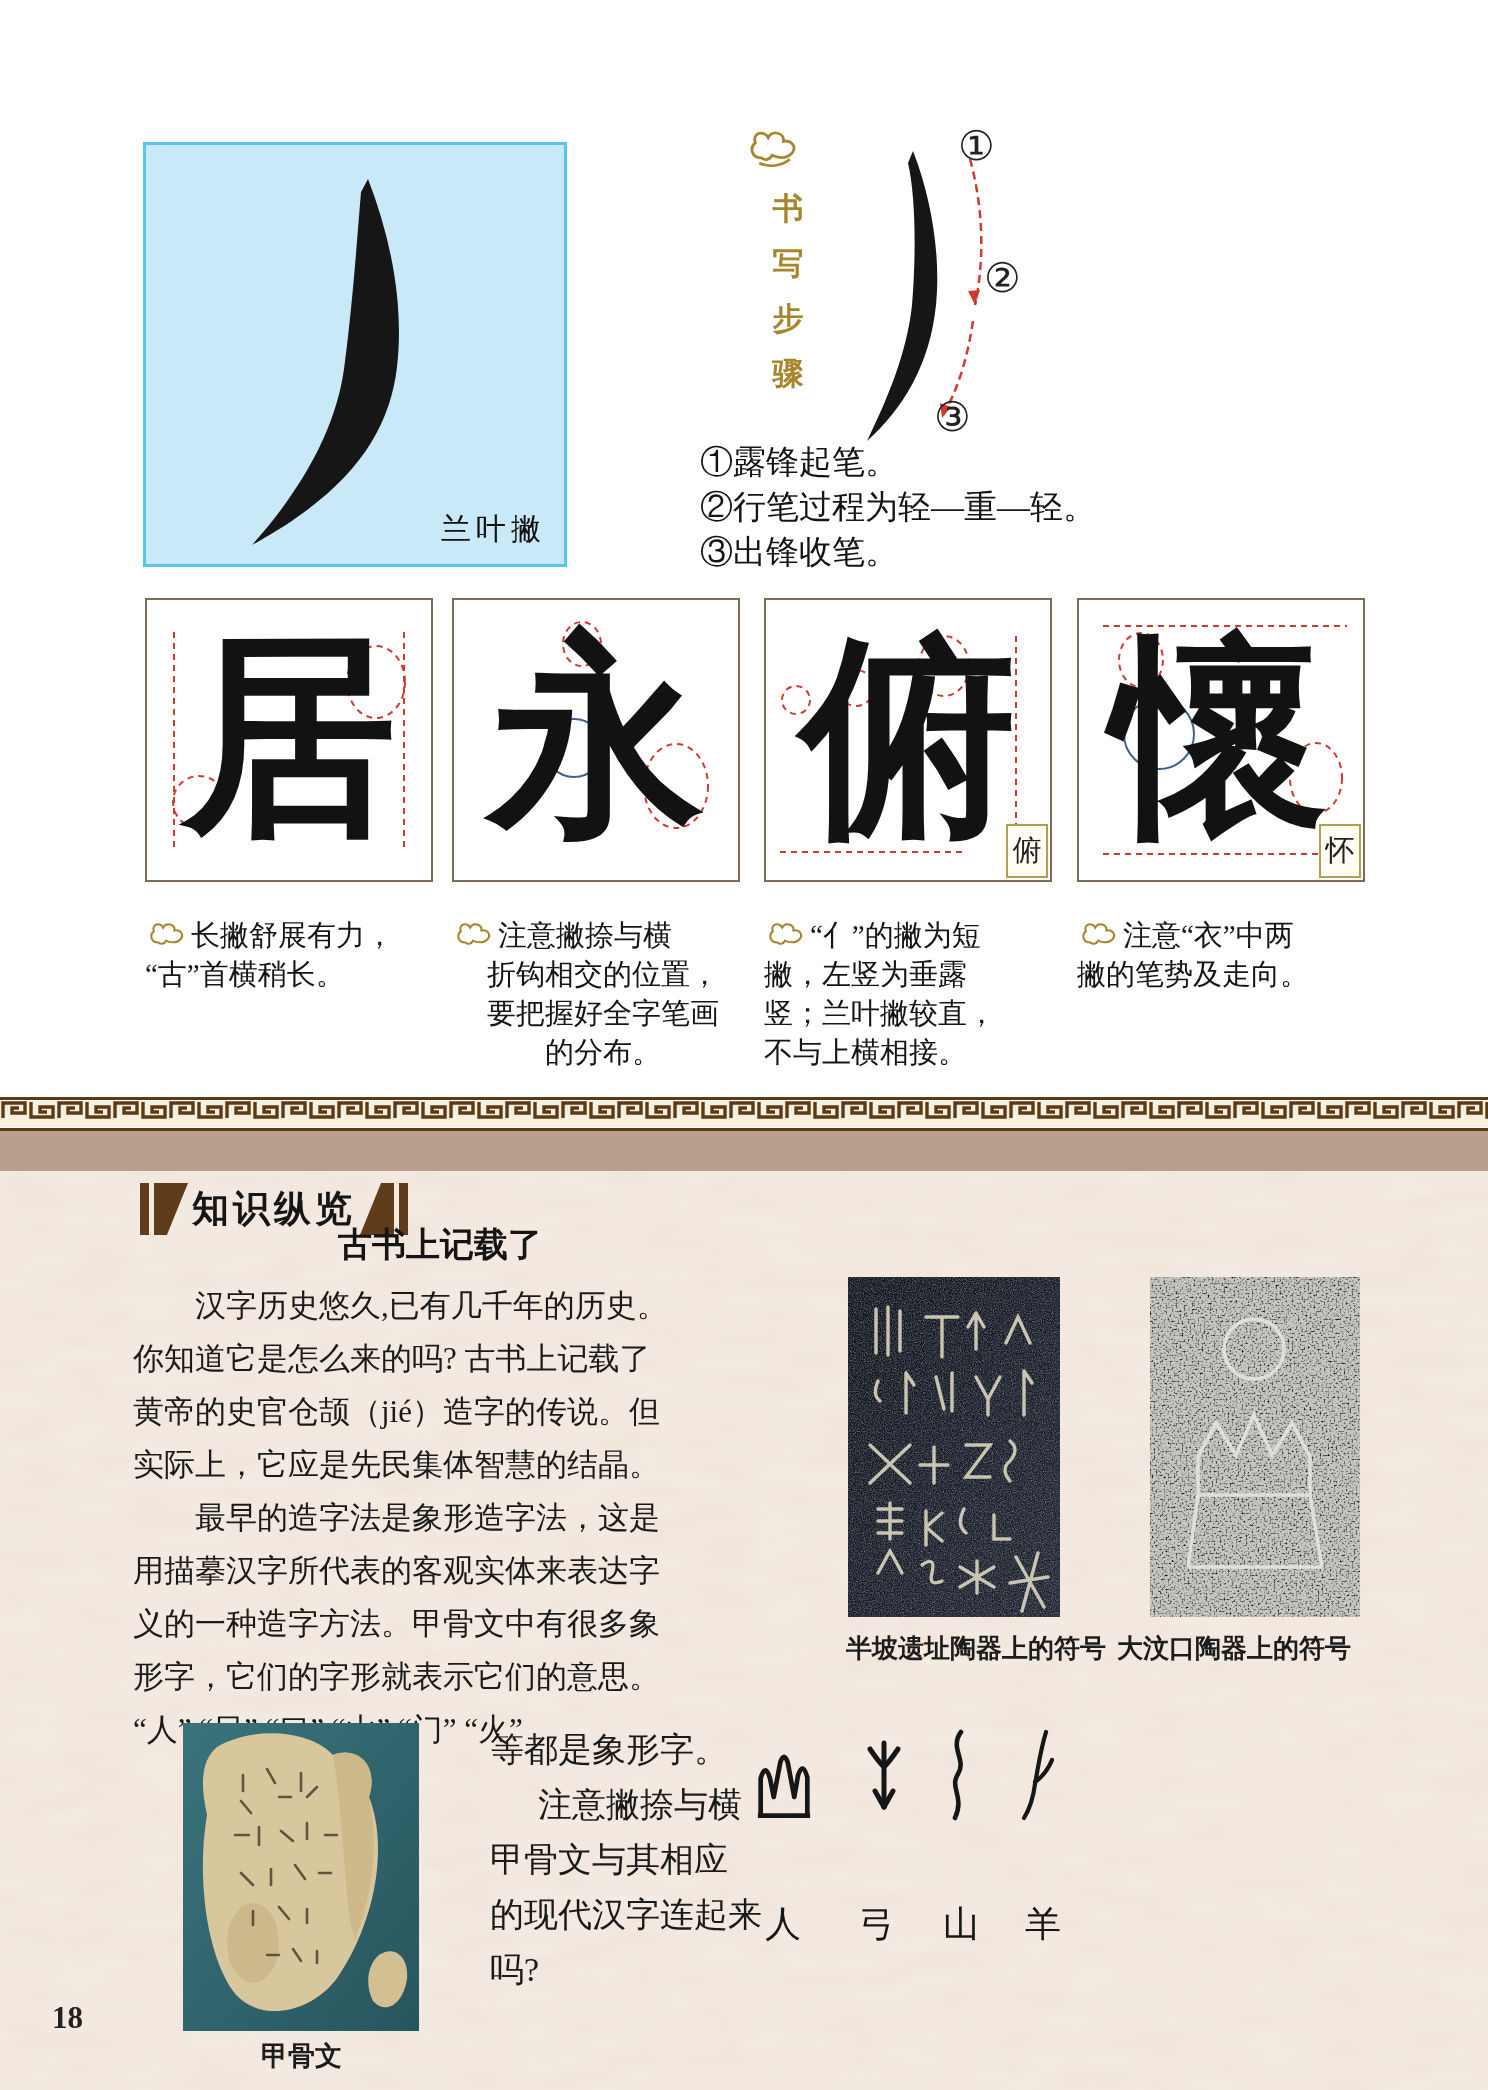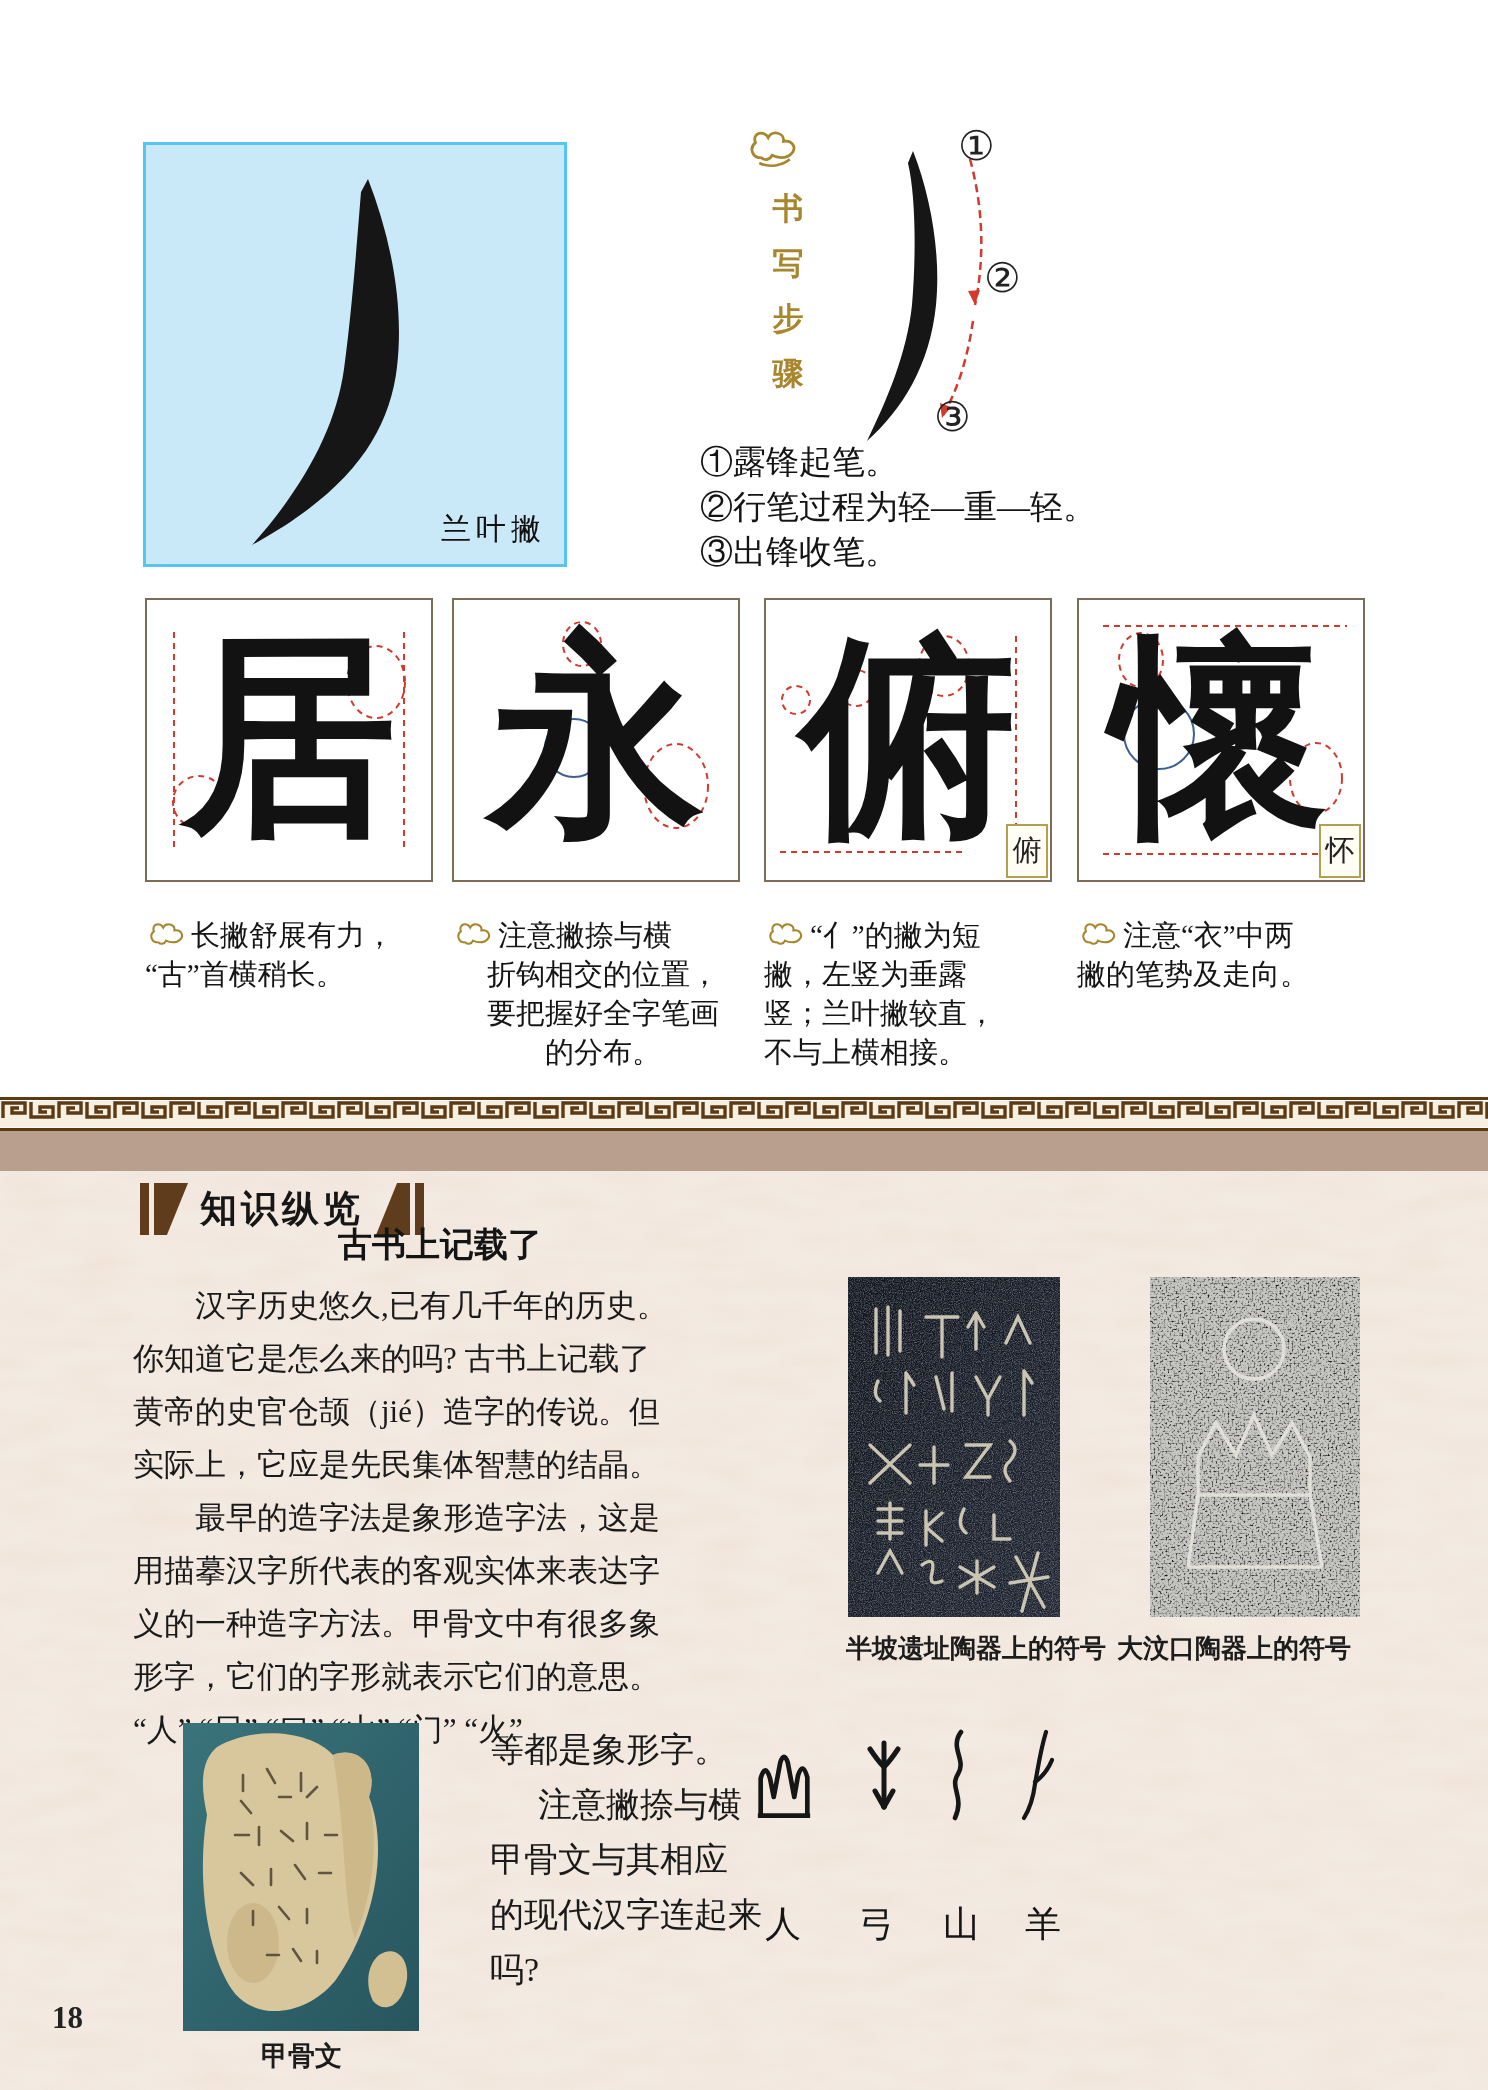--- a/index.html
+++ b/index.html
@@ -39,21 +39,21 @@
   .band{left:0;top:1131px;width:1488px;height:40px;background:#b99f8e;}
   .beige{left:0;top:1171px;width:1488px;height:919px;background:#f3eae2;}
 
   .badge{left:140px;top:1183px;height:52px;display:flex;align-items:center;}
   .badge-bar{width:9px;height:52px;background:#5f3c1b;}
   .badge-trap-l{width:34px;height:52px;background:#5f3c1b;margin-left:5px;
                 clip-path:polygon(0 0,100% 0,38% 100%,0 100%);}
   .badge-trap-r{width:34px;height:52px;background:#5f3c1b;margin-right:5px;
                 clip-path:polygon(62% 0,100% 0,100% 100%,0 100%);}
   .badge-text{font-family:"Liberation Sans","DejaVu Sans",sans-serif;font-weight:bold;
-              font-size:37px;letter-spacing:4px;color:#161616;margin:0 12px;}
+              font-size:37px;letter-spacing:4px;color:#161616;margin:0 4px;}
   .sec-title{left:295px;top:1222px;width:290px;text-align:center;
              font-family:"Liberation Sans","DejaVu Sans",sans-serif;font-weight:bold;font-size:34px;color:#141414;}
 
   .bodytext{left:133px;top:1279px;font-size:31px;line-height:53px;white-space:nowrap;color:#1a1a1a;}
   .ln{height:53px;}
   .ind{text-indent:62px;}
   .sidetext{left:490px;top:1722px;font-size:34px;line-height:55px;white-space:nowrap;color:#1a1a1a;}
   .sidetext .ln{height:55px;}
   .ind2{text-indent:48px;}
 

